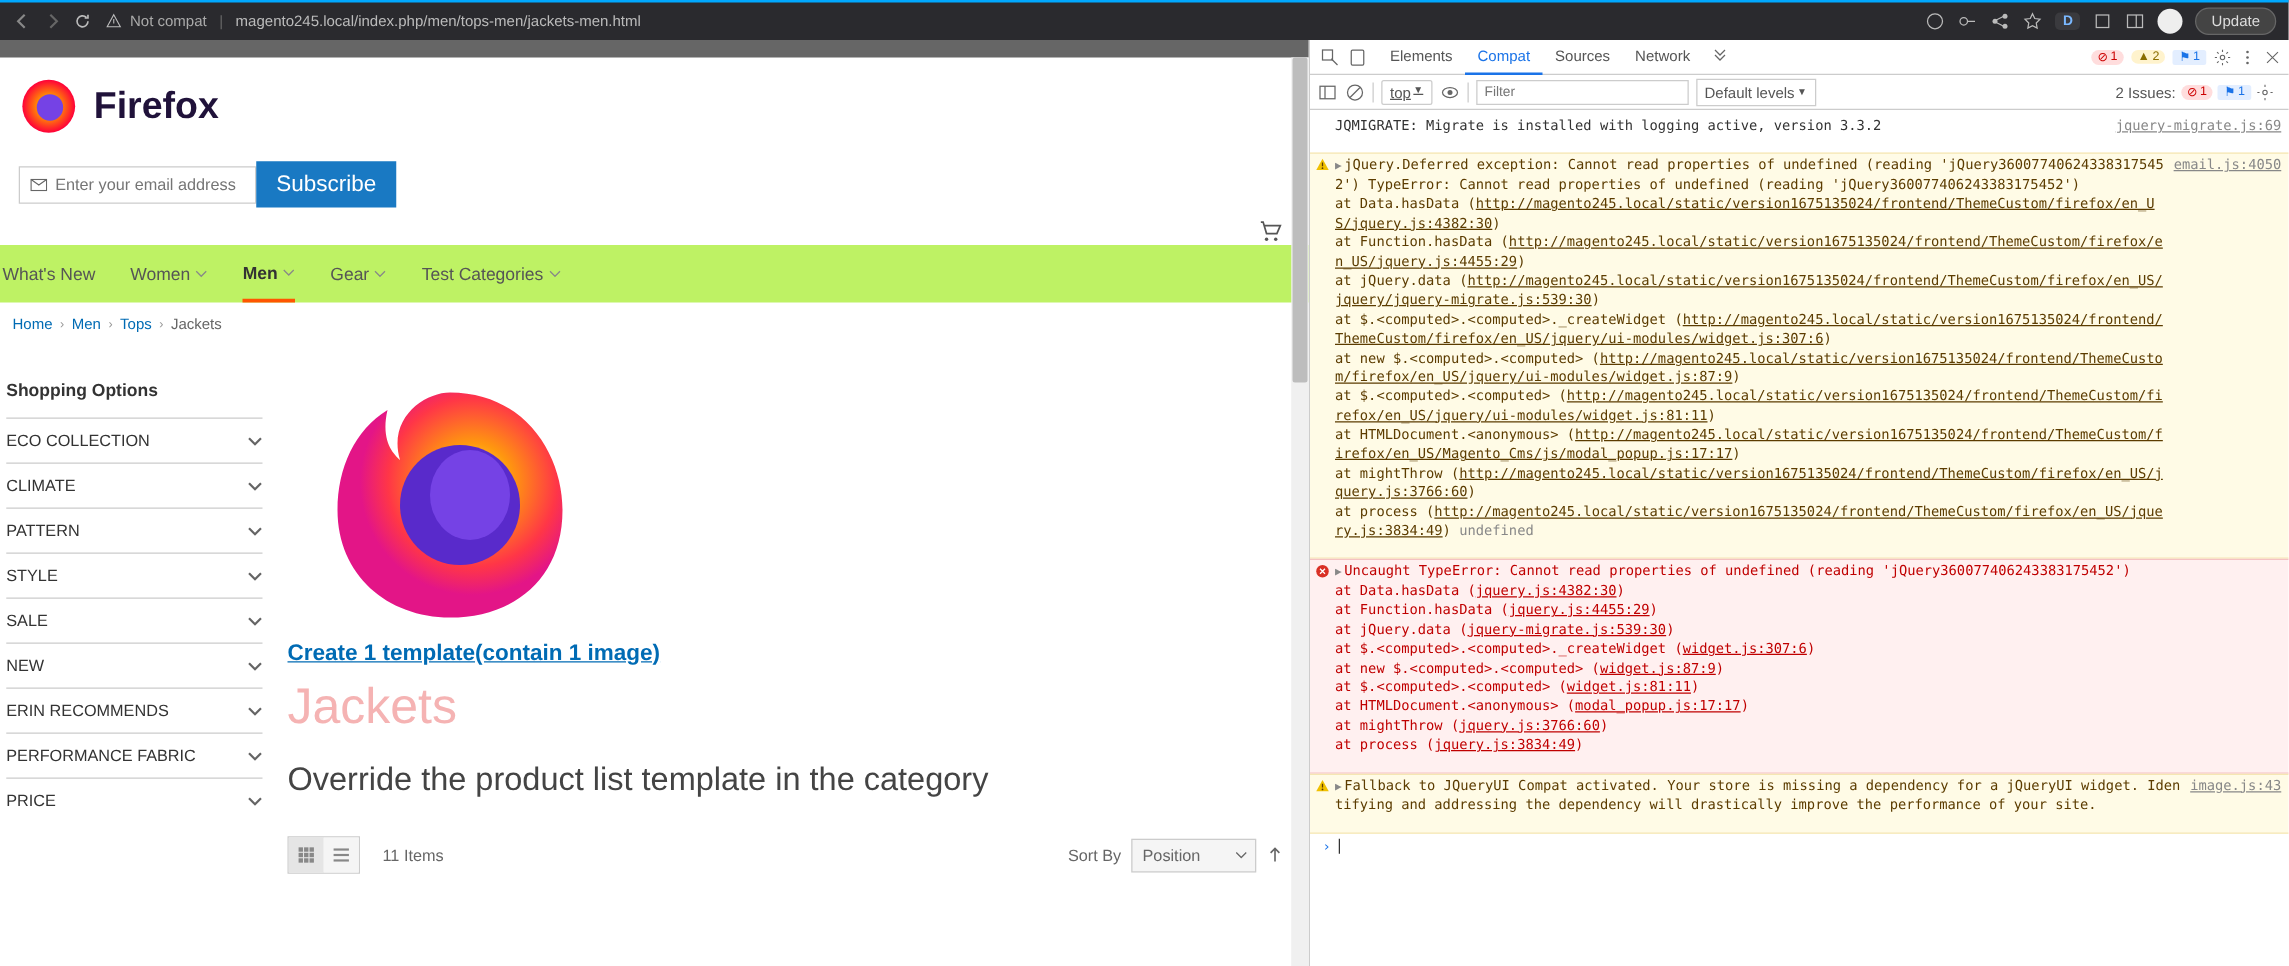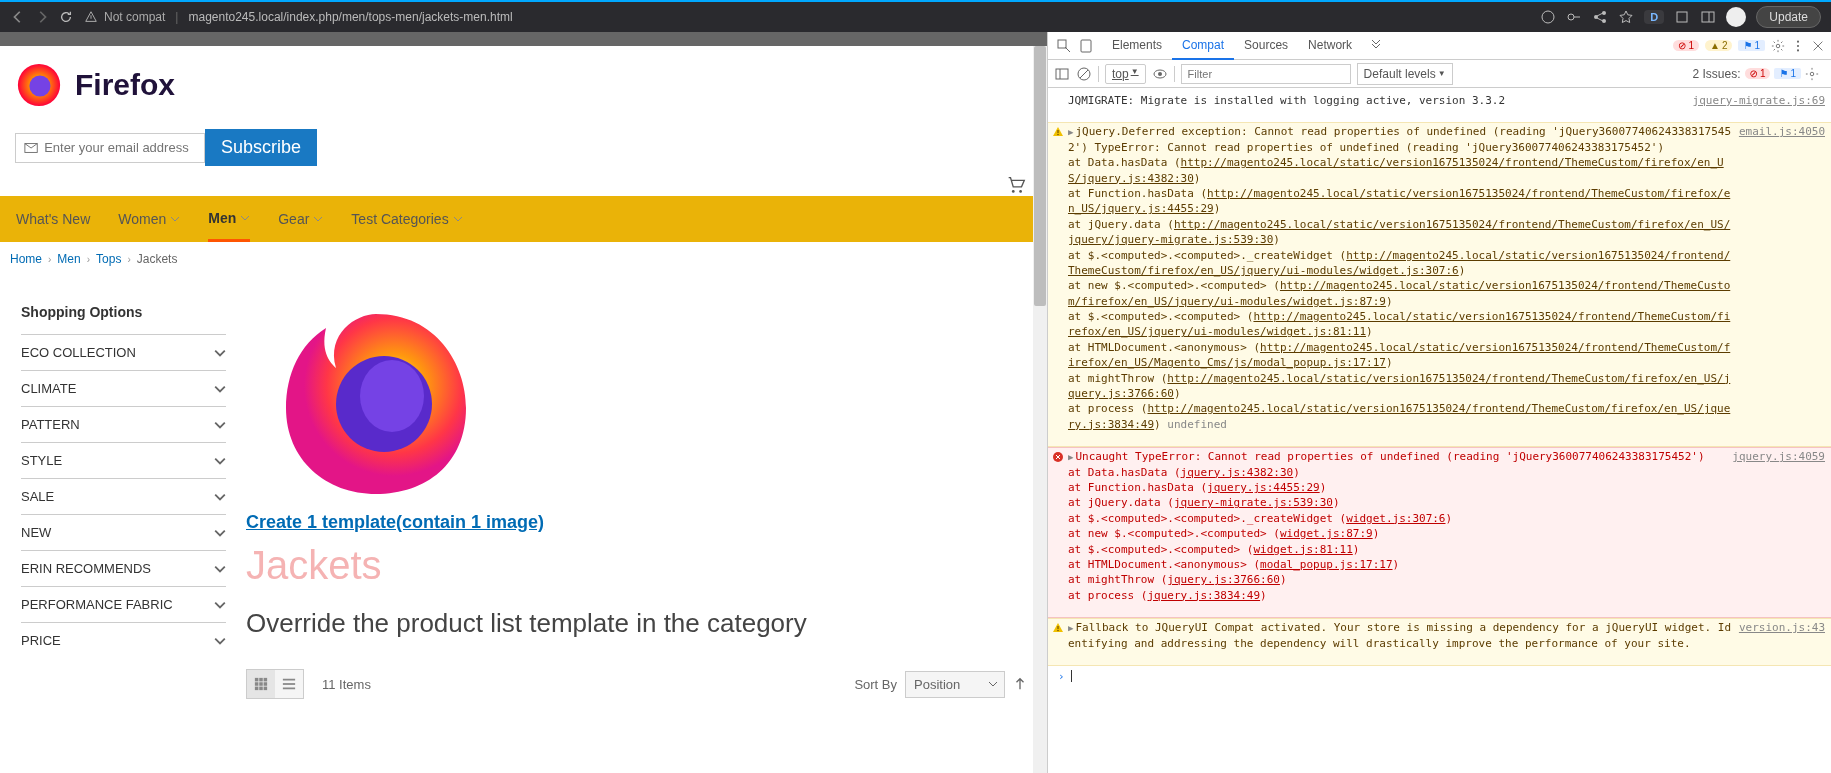--- a/index.html
+++ b/index.html
@@ -29,26 +29,26 @@
 .ff-logo { width: 48px; height: 48px; display: flex; align-items: center; justify-content: center; }
 .ff-word { font-size: 30px; font-weight: bold; color: #20123a; font-family: Arial, sans-serif; }
 .newsletter { display: flex; align-items: center; gap: 0; }
 .newsletter .input-wrap { border: 1px solid #ccc; display: flex; align-items: center; padding: 6px 8px; width: 190px; }
 .newsletter input { border: none; outline: none; font-size: 13px; width: 100%; }
 .env-icon { width: 16px; height: 16px; margin-right: 6px; }
 .subscribe-btn { background: #1979c3; color: #fff; border: none; padding: 8px 16px; font-size: 18px; cursor: pointer; }
 .cart-row { display: flex; justify-content: flex-end; padding: 8px 20px 0 0; }
 .cart-icon { width: 22px; height: 22px; }
 
-.main-nav { background: #eab308; display: flex; align-items: center; height: 46px; padding: 0 16px; gap: 28px; font-size: 14px; color: #555; }
+.main-nav { background: #bef264; display: flex; align-items: center; height: 46px; padding: 0 2px; gap: 28px; font-size: 14px; color: #555; }
 .nav-item { display: flex; align-items: center; gap: 4px; cursor: pointer; height: 46px; }
 .nav-item.active { border-bottom: 3px solid #ff5501; color: #333; font-weight: bold; }
 .chev-d { width: 10px; height: 10px; }
 
-.content-row { display: flex; padding: 20px 0 0 16px; }
+.content-row { display: flex; padding: 20px 0 0 0; }
 .sidebar { width: 210px; padding: 0 0 0 5px; }
 .breadcrumb { padding: 10px 0 18px 0; font-size: 12px; color: #006bb4; display: flex; gap: 6px; align-items: center; }
 .breadcrumb .crumb-sep { color: #999; font-size: 10px; }
 .breadcrumb .current { color: #666; }
 .shop-opts { font-size: 14px; font-weight: bold; color: #333; margin-bottom: 14px; }
 .filter-item { border-top: 1px solid #ccc; padding: 10px 0; display: flex; justify-content: space-between; align-items: center; font-size: 13px; color: #333; cursor: pointer; }
 
 .main-col { flex: 1; padding: 0 20px; }
 .big-logo { width: 260px; height: 200px; display: flex; align-items: center; justify-content: center; margin-bottom: 8px; }
 .tpl-link { color: #006bb4; text-decoration: underline; font-size: 18px; font-weight: bold; display: inline-block; margin-bottom: 10px; }
@@ -460,30 +460,29 @@
           </svg>
           <div class="msg dt-warn-txt"><span class="dt-tri">▶</span>jQuery.Deferred exception: Cannot read properties of undefined (reading 'jQuery360077406243383175452') TypeError: Cannot read properties of undefined (reading 'jQuery360077406243383175452')<br>    at Data.hasData (<span class="dt-link">http://magento245.local/static/version1675135024/frontend/ThemeCustom/firefox/en_US/jquery.js:4382:30</span>)<br>    at Function.hasData (<span class="dt-link">http://magento245.local/static/version1675135024/frontend/ThemeCustom/firefox/en_US/jquery.js:4455:29</span>)<br>    at jQuery.data (<span class="dt-link">http://magento245.local/static/version1675135024/frontend/ThemeCustom/firefox/en_US/jquery/jquery-migrate.js:539:30</span>)<br>    at $.&lt;computed&gt;.&lt;computed&gt;._createWidget (<span class="dt-link">http://magento245.local/static/version1675135024/frontend/ThemeCustom/firefox/en_US/jquery/ui-modules/widget.js:307:6</span>)<br>    at new $.&lt;computed&gt;.&lt;computed&gt; (<span class="dt-link">http://magento245.local/static/version1675135024/frontend/ThemeCustom/firefox/en_US/jquery/ui-modules/widget.js:87:9</span>)<br>    at $.&lt;computed&gt;.&lt;computed&gt; (<span class="dt-link">http://magento245.local/static/version1675135024/frontend/ThemeCustom/firefox/en_US/jquery/ui-modules/widget.js:81:11</span>)<br>    at HTMLDocument.&lt;anonymous&gt; (<span class="dt-link">http://magento245.local/static/version1675135024/frontend/ThemeCustom/firefox/en_US/Magento_Cms/js/modal_popup.js:17:17</span>)<br>    at mightThrow (<span class="dt-link">http://magento245.local/static/version1675135024/frontend/ThemeCustom/firefox/en_US/jquery.js:3766:60</span>)<br>    at process (<span class="dt-link">http://magento245.local/static/version1675135024/frontend/ThemeCustom/firefox/en_US/jquery.js:3834:49</span>) <span class="dt-undef">undefined</span></div>
           <div class="src">email.js:4050</div>
         </div>
         <div class="dt-row error">
           <svg class="dt-icon-badge" viewBox="0 0 12 12">
             <circle cx="6" cy="6" r="5" fill="#d93025"></circle>
             <path d="M4 4l4 4M8 4l-4 4" stroke="#fff"></path>
           </svg>
           <div class="msg dt-err-txt"><span class="dt-tri">▶</span>Uncaught TypeError: Cannot read properties of undefined (reading 'jQuery360077406243383175452')<br>    at Data.hasData (<span class="dt-link">jquery.js:4382:30</span>)<br>    at Function.hasData (<span class="dt-link">jquery.js:4455:29</span>)<br>    at jQuery.data (<span class="dt-link">jquery-migrate.js:539:30</span>)<br>    at $.&lt;computed&gt;.&lt;computed&gt;._createWidget (<span class="dt-link">widget.js:307:6</span>)<br>    at new $.&lt;computed&gt;.&lt;computed&gt; (<span class="dt-link">widget.js:87:9</span>)<br>    at $.&lt;computed&gt;.&lt;computed&gt; (<span class="dt-link">widget.js:81:11</span>)<br>    at HTMLDocument.&lt;anonymous&gt; (<span class="dt-link">modal_popup.js:17:17</span>)<br>    at mightThrow (<span class="dt-link">jquery.js:3766:60</span>)<br>    at process (<span class="dt-link">jquery.js:3834:49</span>)</div>
-          <div class="src">jquery.js:4059</div>
         </div>
         <div class="dt-row warn">
           <svg class="dt-icon-badge" viewBox="0 0 12 12">
             <path d="M6 1l5 9H1z" fill="#f0c000"></path>
             <line x1="6" y1="4" x2="6" y2="7" stroke="#5c3c00"></line>
             <circle cx="6" cy="8.5" r="0.7" fill="#5c3c00"></circle>
           </svg>
           <div class="msg dt-warn-txt"><span class="dt-tri">▶</span>Fallback to JQueryUI Compat activated. Your store is missing a dependency for a jQueryUI widget. Identifying and addressing the dependency will drastically improve the performance of your site.</div>
-          <div class="src">version.js:43</div>
+          <div class="src">image.js:43</div>
         </div>
         <div class="dt-prompt">
           <span class="dt-caret">›</span>
           <span class="dt-cursor"></span>
         </div>
       </div>
   </div>
 </div>
 
 </body></html>

